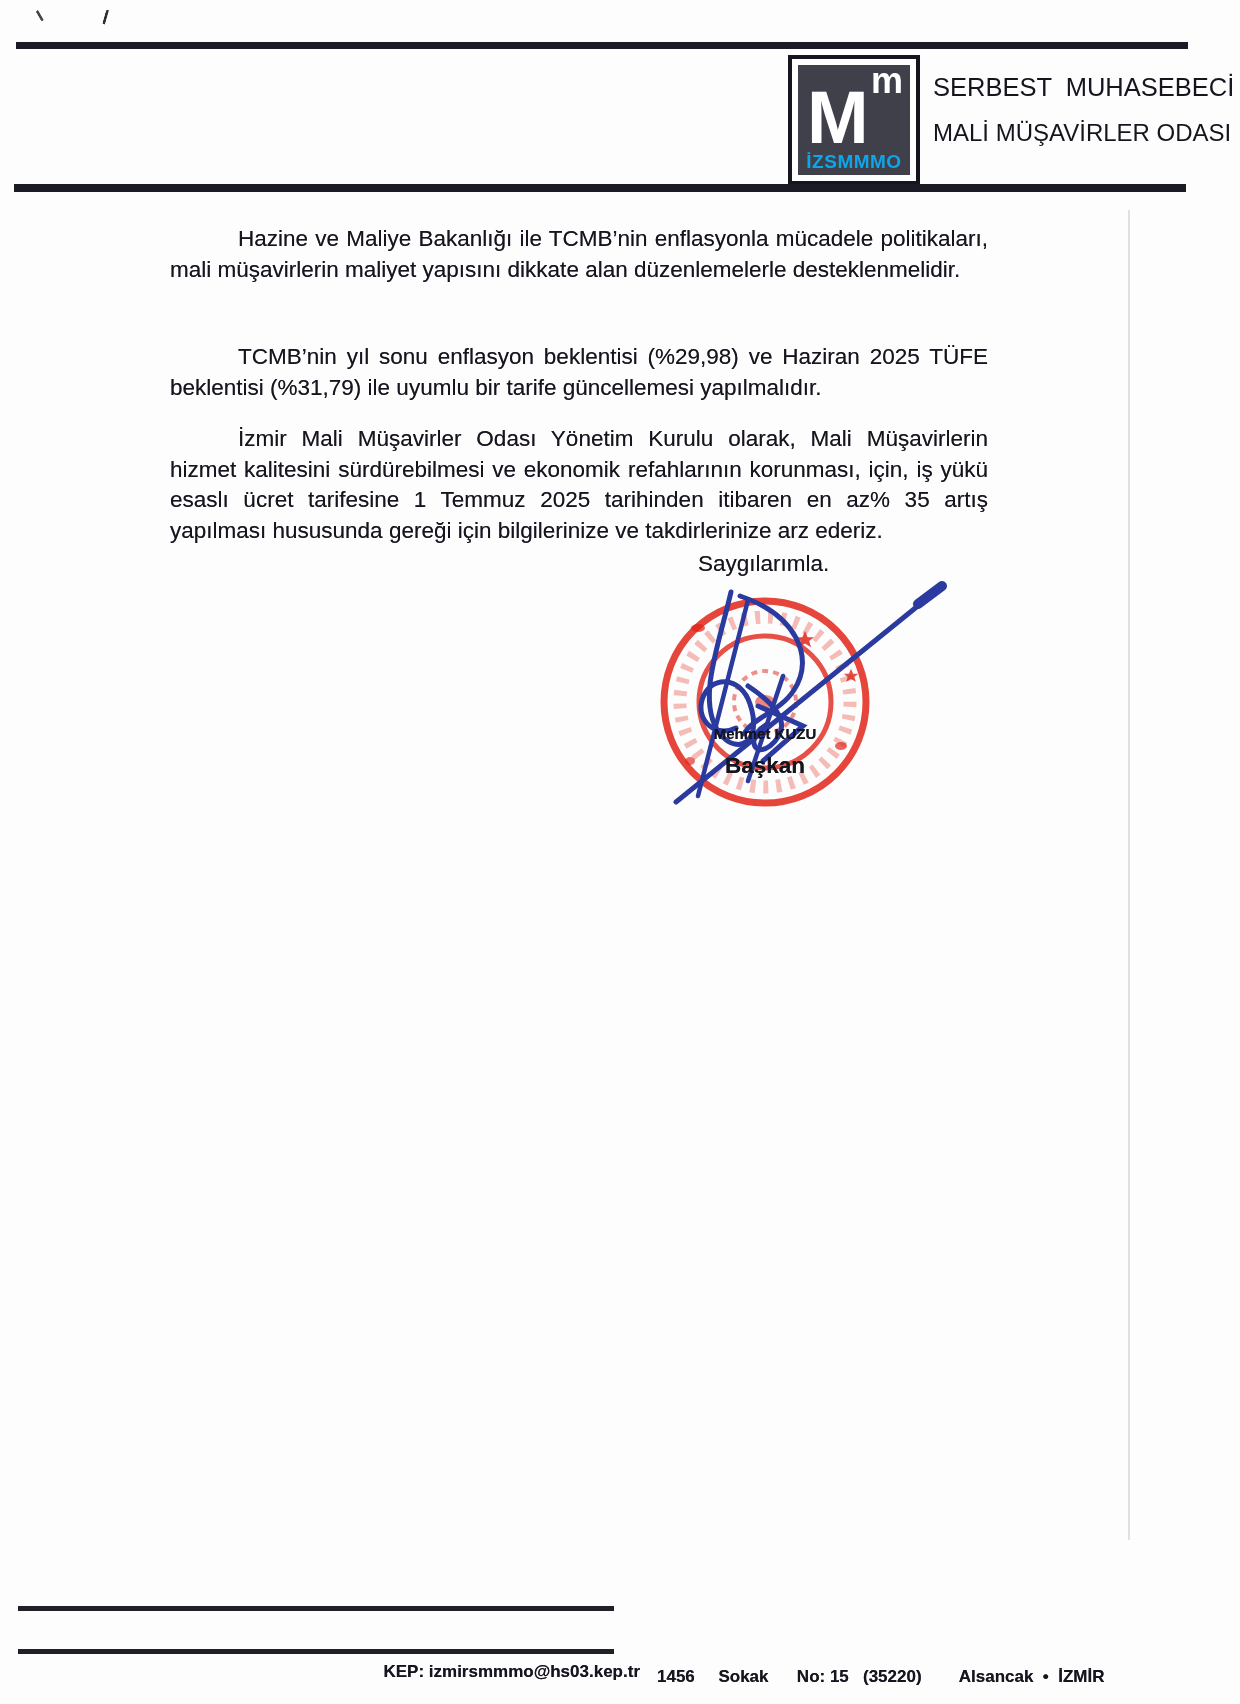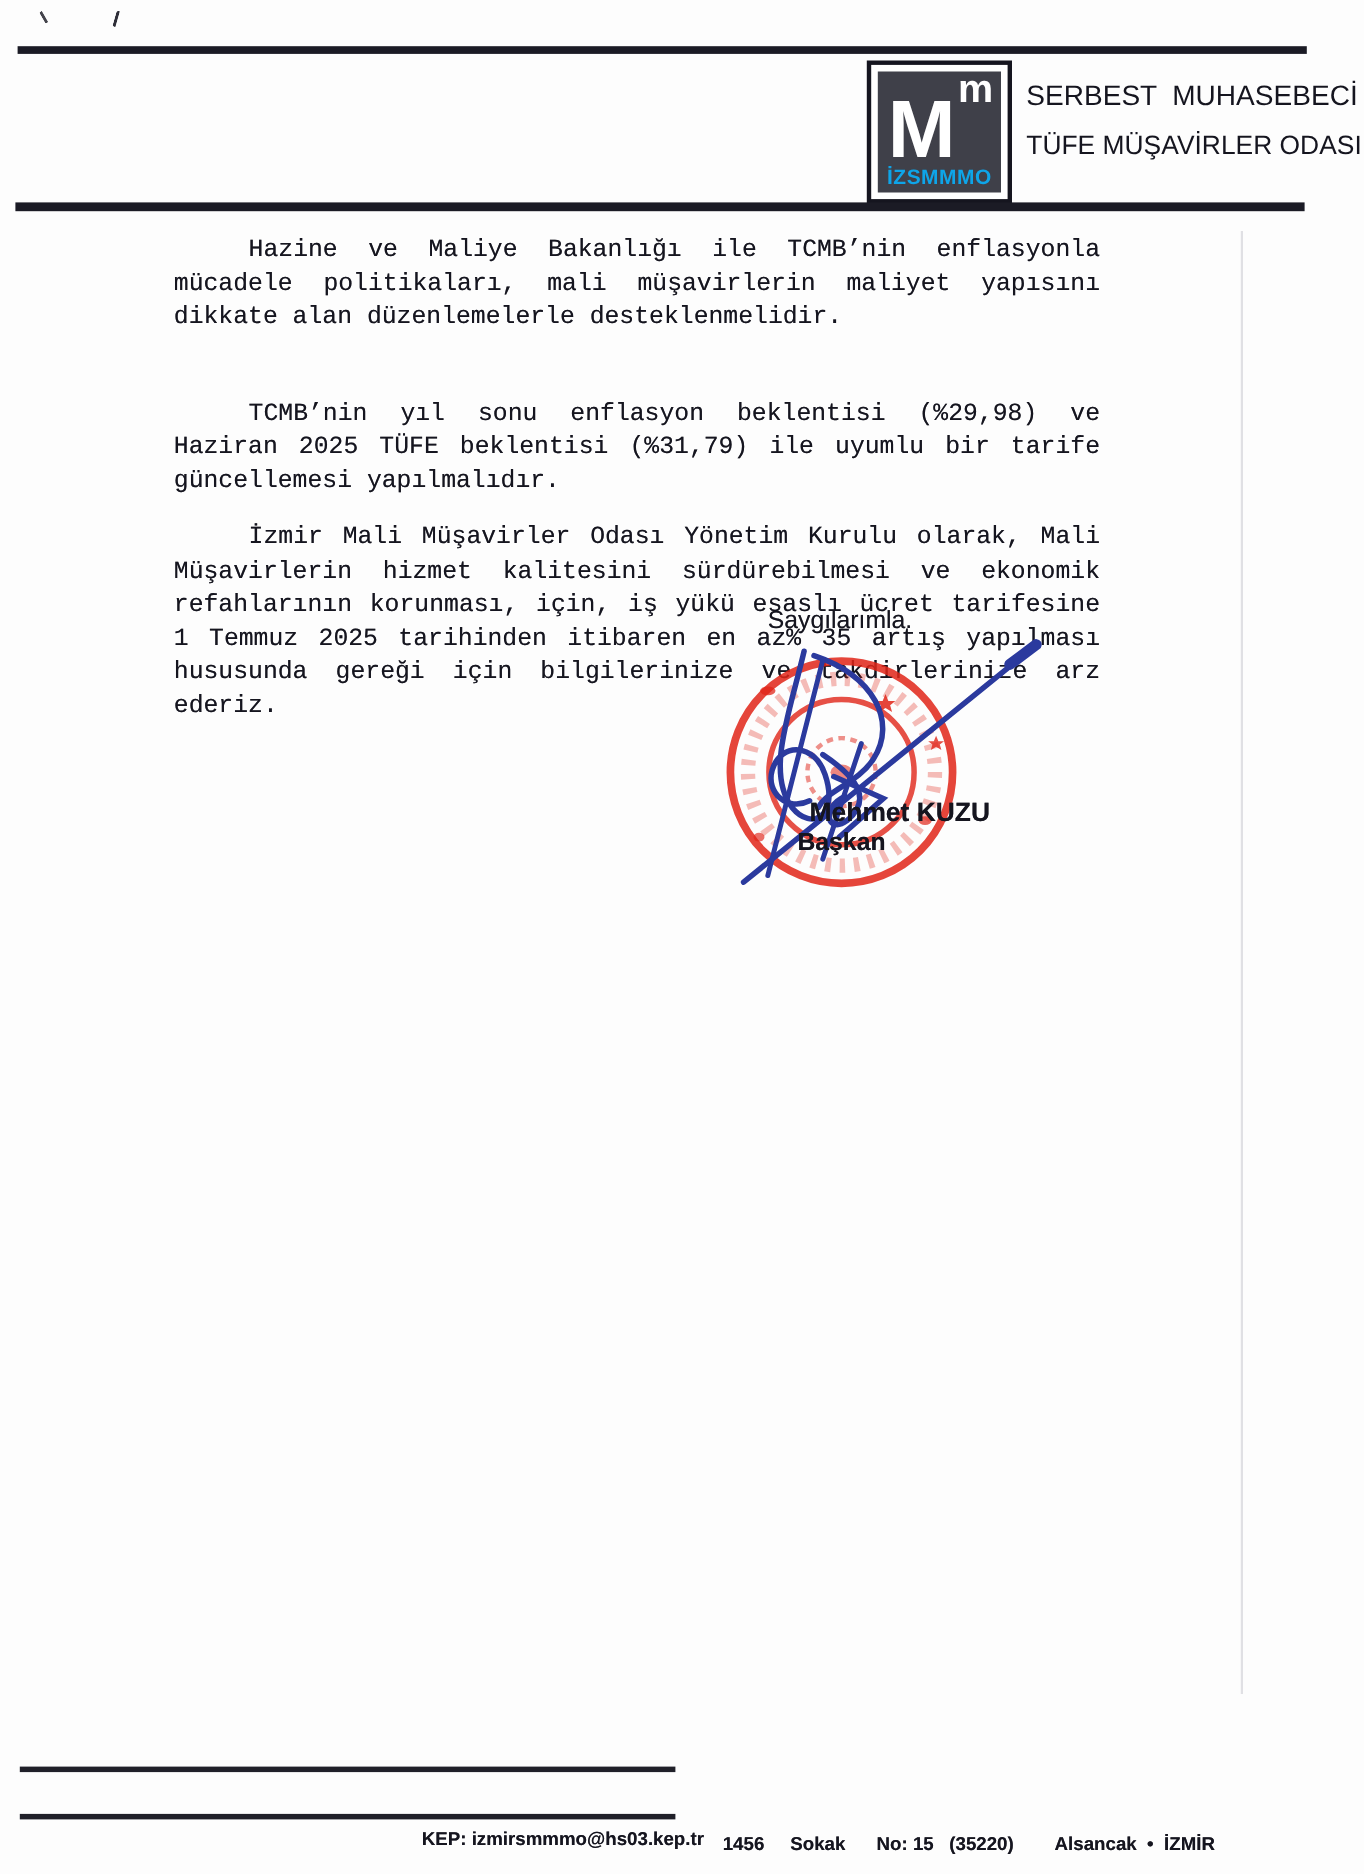--- a/index.html
+++ b/index.html
@@ -22,27 +22,27 @@
   .logo-M{position:absolute;left:9px;top:16px;font-size:74px;font-weight:700;color:#fff;line-height:1;}
   .logo-m-sup{position:absolute;right:7px;top:-2px;font-size:36px;font-weight:700;color:#fff;line-height:1;}
   .logo-caption{position:absolute;left:0;right:0;bottom:2px;text-align:center;font-size:19px;font-weight:700;color:#0ea5e9;letter-spacing:.5px;}
   
   .org{position:absolute;left:933px;top:56px;width:270px;white-space:nowrap;}
   .org-city{font-size:37px;font-weight:700;letter-spacing:37px;line-height:1;}
   .org-l1{margin-top:17px;font-size:25.5px;word-spacing:7px;}
   .org-l2{margin-top:17px;font-size:24px;}
   
   .body-text{position:absolute;left:158px;top:212px;width:842px;font-size:22.5px;line-height:30.5px;text-align:justify;text-shadow:0 0 .4px rgba(20,20,30,.6);}
-  .body-text p{margin:0;text-indent:68px;font-family:Liberation Mono, monospace;}
+  .body-text p{margin:12px;text-indent:68px;}
   .body-text p.p1{margin-bottom:57px;}
   .body-text p.p2{margin-bottom:21px;}
   .closing{position:absolute;left:698px;top:551px;font-size:22.5px;text-shadow:0 0 .4px rgba(20,20,30,.6);}
   
   .stampsig{position:absolute;left:598px;top:556px;width:372px;height:262px;}
-  .signer-name{position:absolute;left:630px;top:725px;width:270px;text-align:right;font-size:24px;font-weight:700;z-index:3;text-shadow:0 0 .5px rgba(10,10,20,.7);}
+  .signer-name{position:absolute;left:630px;top:725px;width:270px;text-align:center;font-size:15px;font-weight:700;z-index:3;text-shadow:0 0 .5px rgba(10,10,20,.7);}
   .signer-title{position:absolute;left:630px;top:753px;width:270px;text-align:center;font-size:22.5px;font-weight:700;z-index:3;text-shadow:0 0 .5px rgba(10,10,20,.7);}
   
   .rule.f1{left:18px;top:1606px;width:596px;height:5px;background:#202029;}
   .rule.f2{left:18px;top:1649px;width:596px;height:5px;background:#202029;}
   .kep{position:absolute;left:330px;top:1662px;width:310px;text-align:right;font-size:17px;font-weight:700;text-shadow:0 0 .6px rgba(20,20,30,.7);}
   .footer-col{position:absolute;left:657px;top:1596px;width:420px;font-size:17px;font-weight:700;line-height:32.5px;white-space:pre;text-shadow:0 0 .6px rgba(20,20,30,.7);}
   
   .edge-line{position:absolute;left:1128px;top:210px;width:2px;height:1330px;background:#e0e0e4;}
 </style>
 </head>
@@ -58,21 +58,21 @@
   <div class="logo-box">
     <div class="logo-inner">
       <span class="logo-M">M</span>
       <span class="logo-m-sup">m</span>
       <span class="logo-caption">İZSMMMO</span>
     </div>
   </div>
 
   <div class="org">
     <div class="org-l1">SERBEST MUHASEBECİ</div>
-    <div class="org-l2">TÜFE MÜŞAVİRLER ODASI</div>
+    <div class="org-l2">MALİ MÜŞAVİRLER ODASI</div>
   </div>
 
   <div class="rule header-bottom"></div>
 
   <div class="body-text">
     <p class="p1">Hazine ve Maliye Bakanlığı ile TCMB’nin enflasyonla mücadele politikaları, mali müşavirlerin maliyet yapısını dikkate alan düzenlemelerle desteklenmelidir.</p>
     <p class="p2">TCMB’nin yıl sonu enflasyon beklentisi (%29,98) ve Haziran 2025 TÜFE beklentisi (%31,79) ile uyumlu bir tarife güncellemesi yapılmalıdır.</p>
     <p class="p3">İzmir Mali Müşavirler Odası Yönetim Kurulu olarak, Mali Müşavirlerin hizmet kalitesini sürdürebilmesi ve ekonomik refahlarının korunması, için, iş yükü esaslı ücret tarifesine 1 Temmuz 2025 tarihinden itibaren en az% 35 artış yapılması hususunda gereği için bilgilerinize ve takdirlerinize arz ederiz.</p>
   </div>
 

